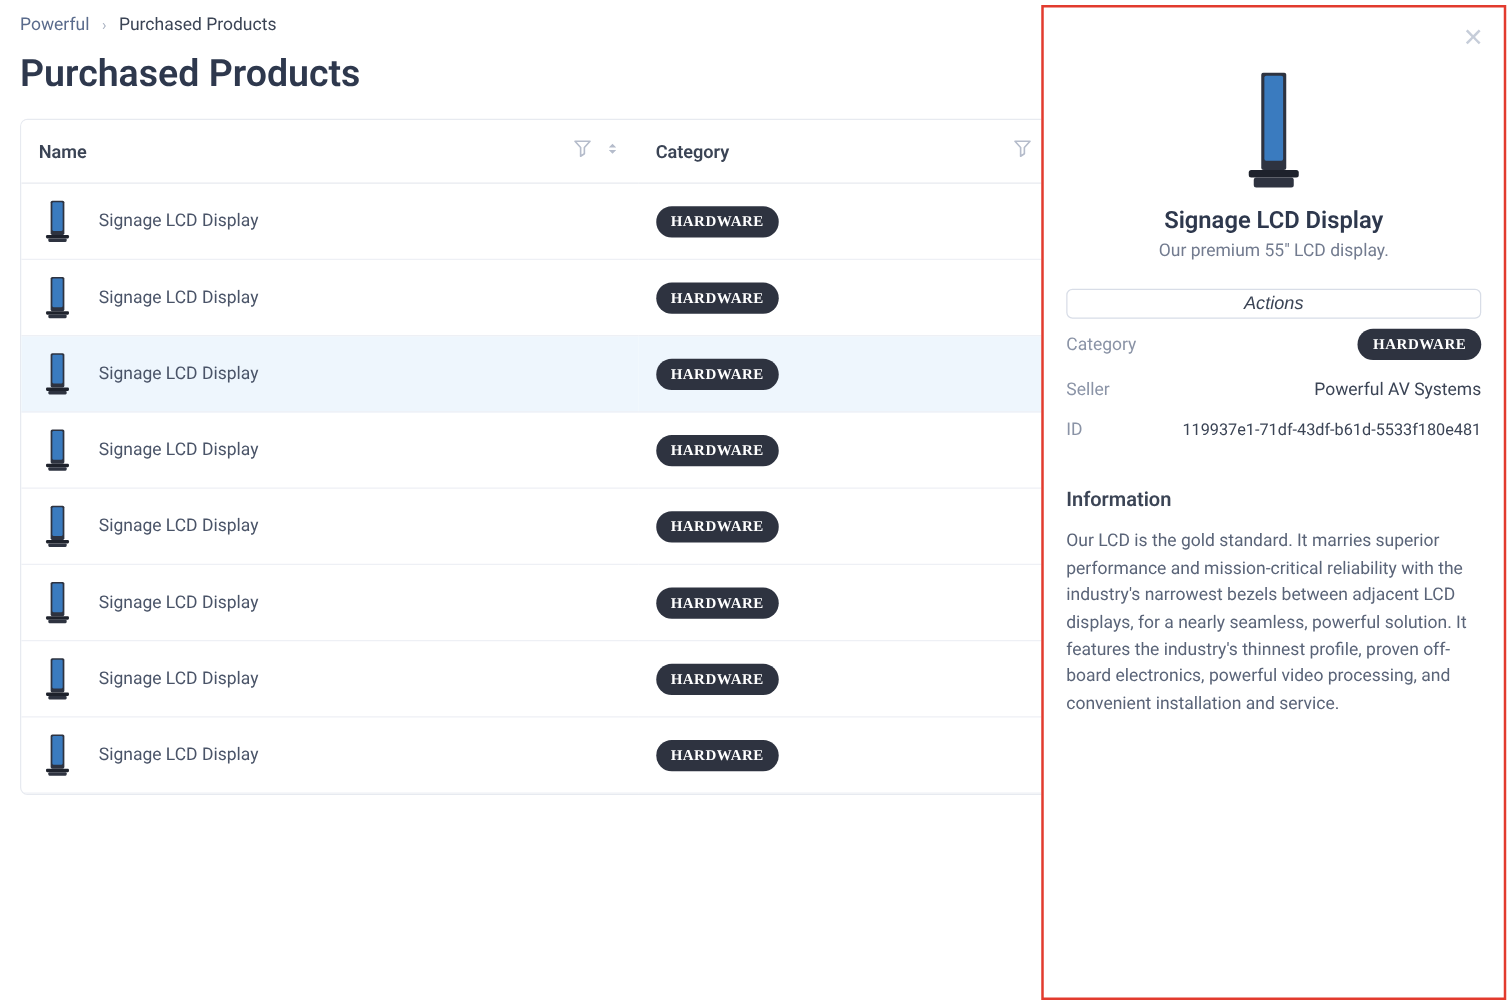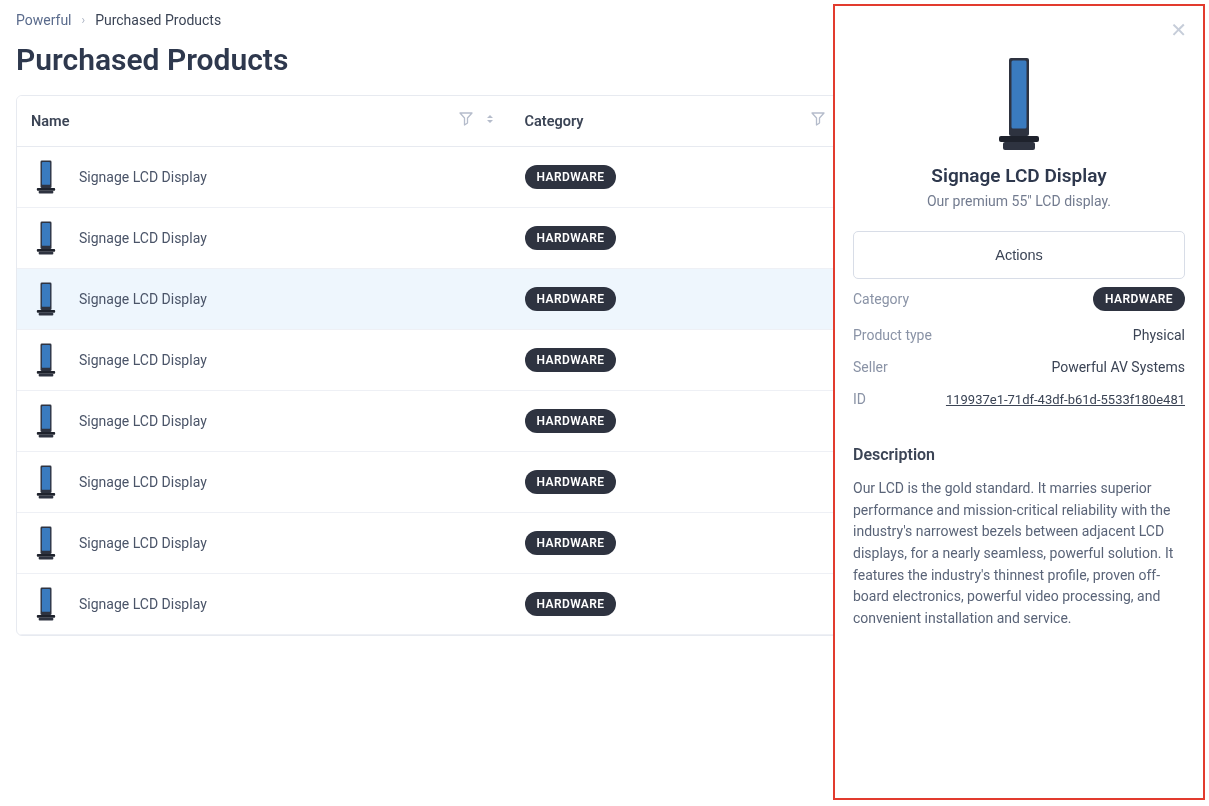--- a/index.html
+++ b/index.html
@@ -67,20 +67,21 @@
   .thumb svg { width:22px; height:36px; }
   .badge {
     display:inline-block;
     background:#2e3340;
     color:#fff;
     font-size:12px;
     font-weight:600;
     letter-spacing:.4px;
     padding:5px 12px;
     border-radius:14px;
+    font-family:Liberation Serif, serif;
   }
   .seller-cell { display:flex; align-items:center; gap:14px; }
   .av-logo { width:34px; height:34px; }
   
   .pager {
     display:flex; justify-content:flex-end; gap:6px;
     padding:14px 16px 0;
   }
   .pg-btn {
     min-width:30px; height:30px;
@@ -108,37 +109,38 @@
     position:absolute; top:14px; right:16px;
     color:#c6cdd9; font-size:20px; cursor:pointer;
     line-height:1;
   }
   .panel-head { text-align:center; margin-top:34px; }
   .panel-thumb { display:flex; justify-content:center; margin-bottom:10px; }
   .panel-thumb svg { width:56px; height:96px; }
   .panel-title { font-size:19px; font-weight:600; color:#2e384d; margin-bottom:6px; }
   .panel-sub { color:#727b8f; font-size:14px; margin-bottom:22px; }
   .actions-btn {
-    width:100%; height:48px;
+    width:100%; height:24px;
     border:1px solid #d8dde7; border-radius:5px;
     background:#fff; color:#3b4455; font-size:14.5px;
     cursor:pointer;
+    font-style:italic;
   }
   .section-h {
     font-size:16px; font-weight:600; color:#3b4455;
     margin:30px 0 14px;
   }
   .info-row {
     display:flex; justify-content:space-between; align-items:center;
     padding:8px 0;
     font-size:14px;
   }
   .info-row .k { color:#8a93a6; }
   .info-row .v { color:#3b4455; text-align:right; }
-  .info-row .v.small { font-size:13px;text-decoration:underline; }
+  .info-row .v.small { font-size:13px; }
   .desc-text {
     color:#5a6478; line-height:1.55; font-size:14px;
     margin-top:0;
   }
 </style>
 </head>
 <body>
 
 <svg width="0" height="0" style="position:absolute">
   <defs>
@@ -405,27 +407,23 @@
     <div class="panel-sub">Our premium 55" LCD display.</div>
     <button class="actions-btn">Actions</button>
   </div>
 
 
   <div class="info-row">
     <span class="k">Category</span>
     <span class="v"><span class="badge">HARDWARE</span></span>
   </div>
   <div class="info-row">
-    <span class="k">Product type</span>
-    <span class="v">Physical</span>
-  </div>
-  <div class="info-row">
     <span class="k">Seller</span>
     <span class="v">Powerful AV Systems</span>
   </div>
   <div class="info-row">
     <span class="k">ID</span>
     <span class="v small">119937e1-71df-43df-b61d-5533f180e481</span>
   </div>
 
-  <div class="section-h">Description</div>
+  <div class="section-h">Information</div>
   <div class="desc-text">Our LCD is the gold standard. It marries superior performance and mission-critical reliability with the industry's narrowest bezels between adjacent LCD displays, for a nearly seamless, powerful solution. It features the industry's thinnest profile, proven off-board electronics, powerful video processing, and convenient installation and service.</div>
 </aside>
 
 </body></html>

